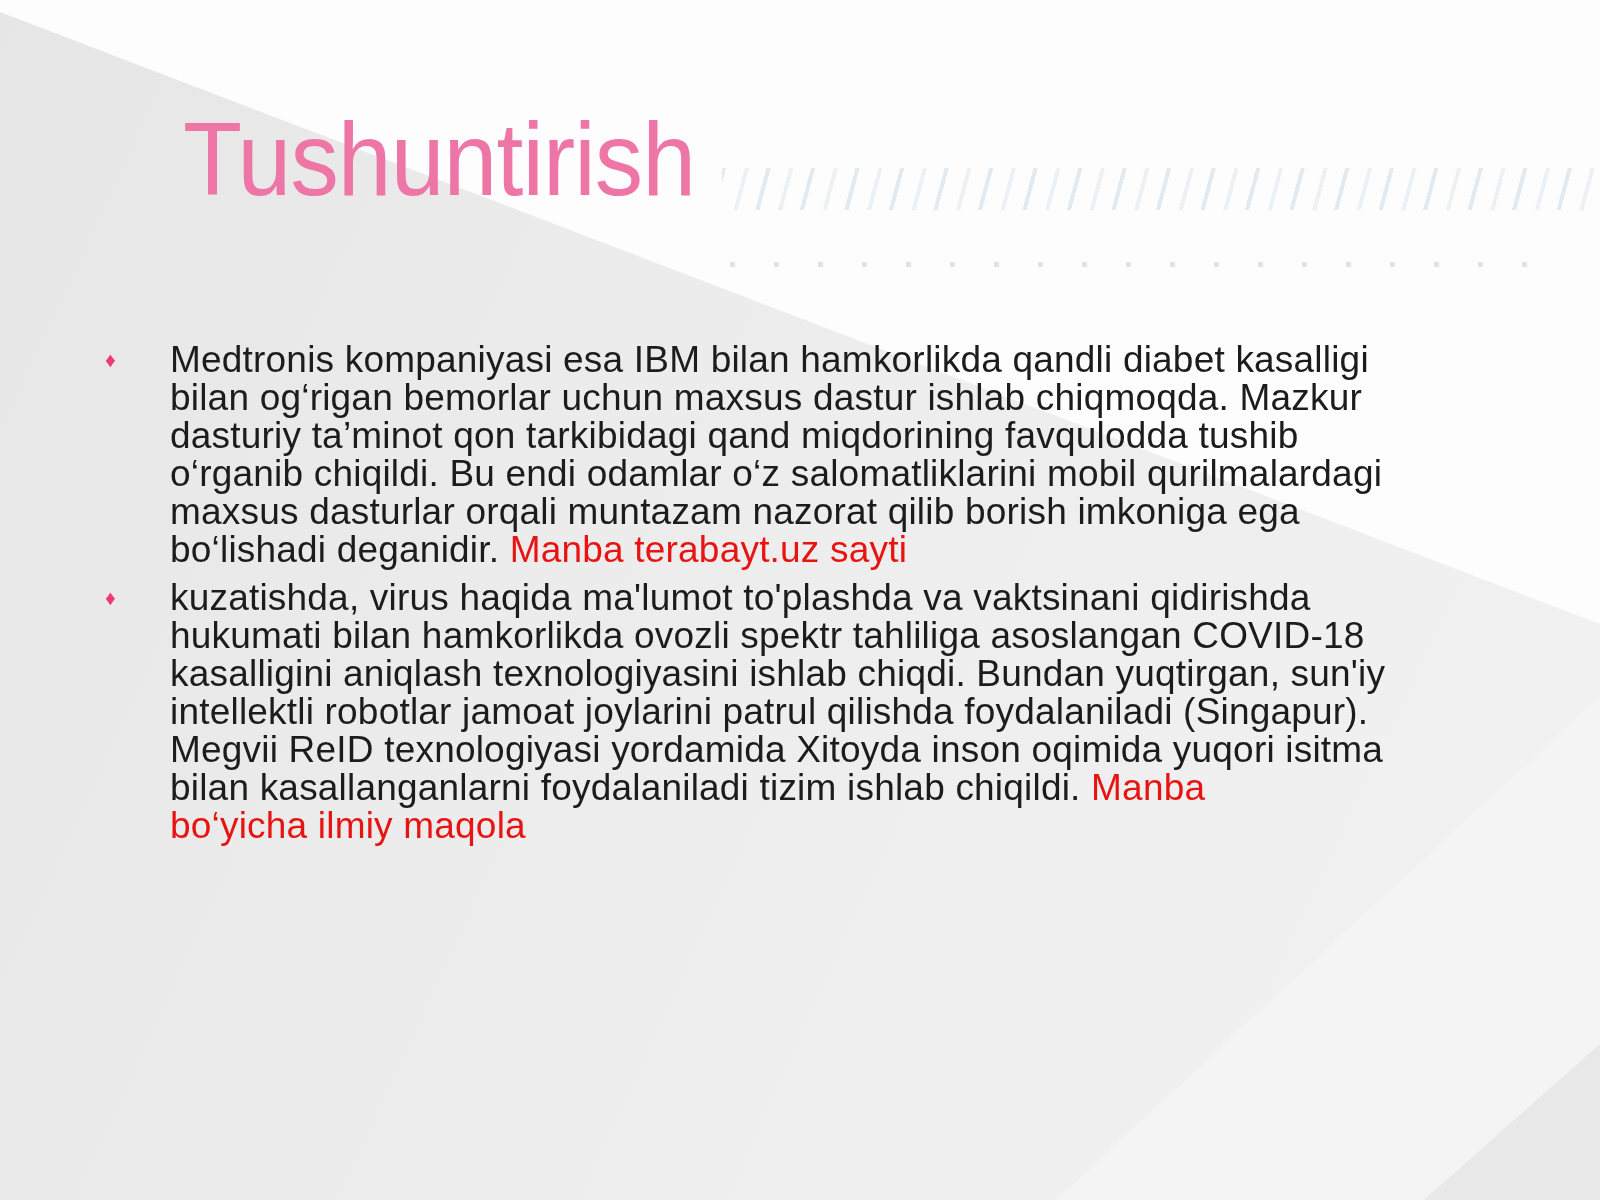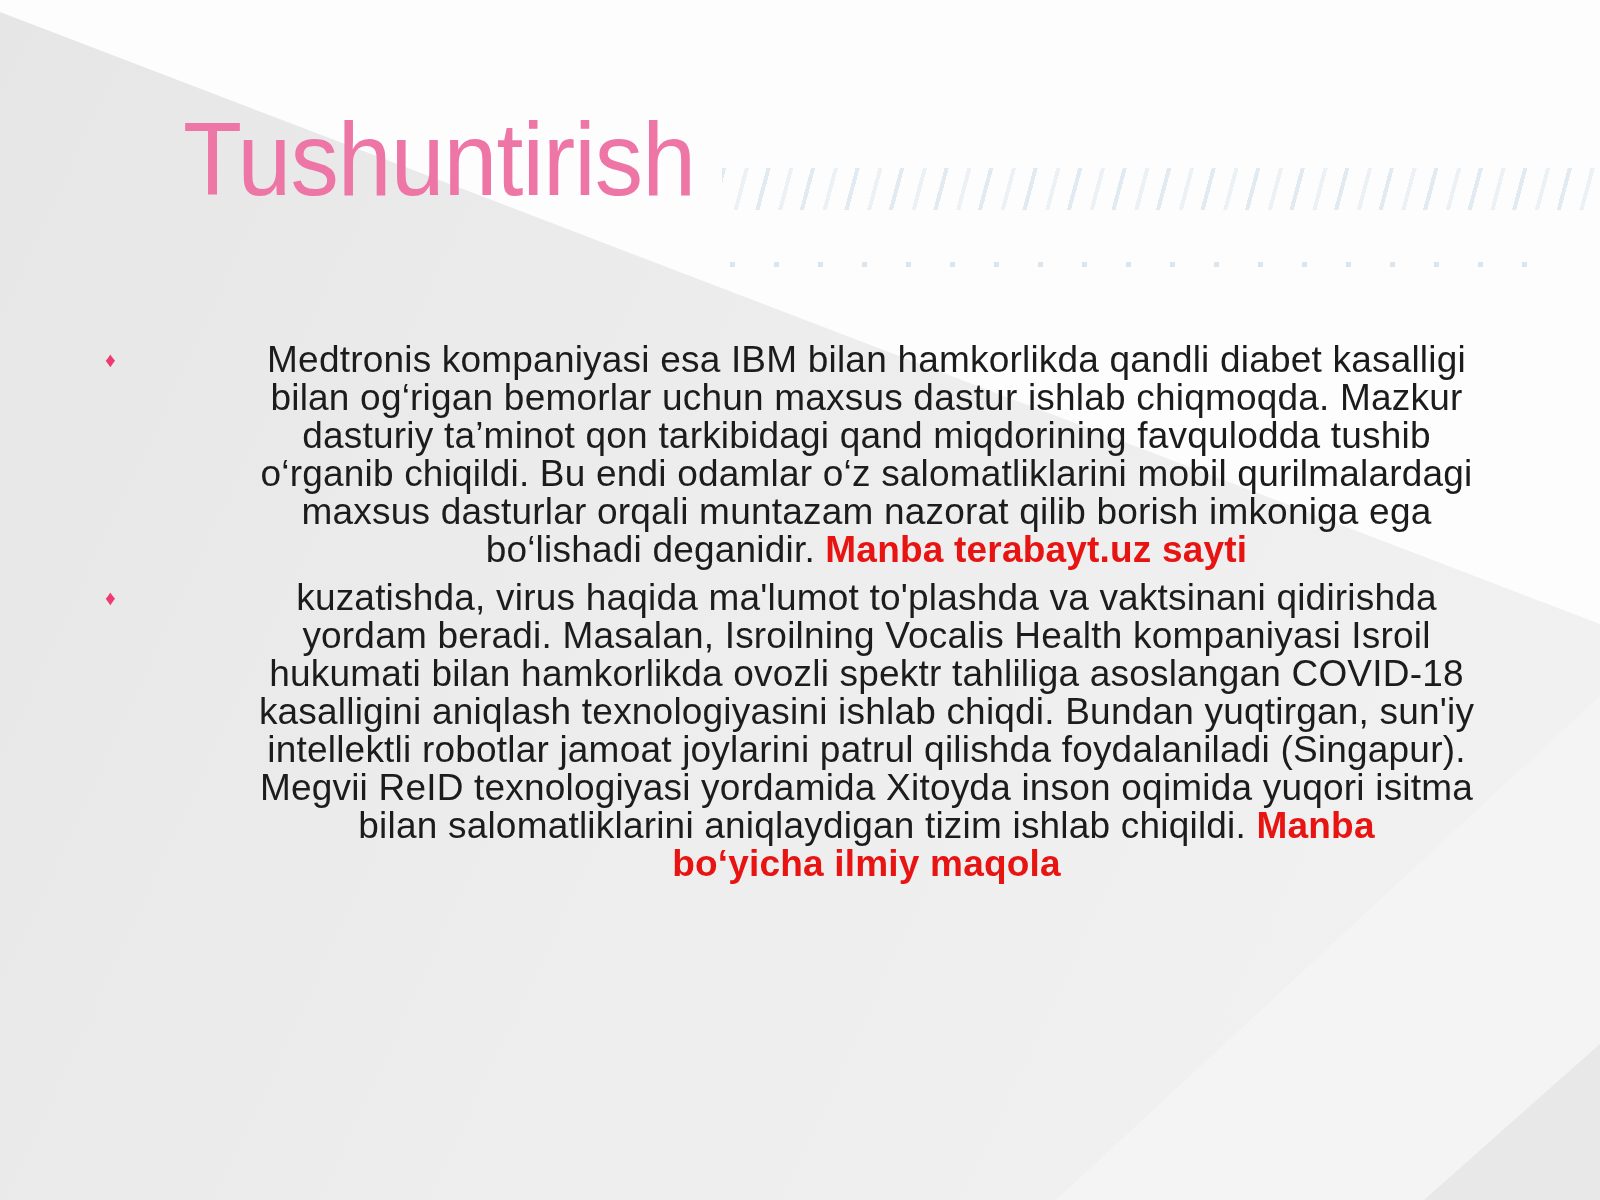--- a/index.html
+++ b/index.html
@@ -44,28 +44,28 @@
     position:absolute;left:103px;top:341px;width:1460px;
   }
   .para{display:flex;align-items:flex-start;}
   .para + .para{margin-top:10px;}
   .marker-col{flex:0 0 67px;}
   .diamond{
     font-size:21px;line-height:38px;
     color:var(--bullet-color,#ee3a70);
     padding-left:2px;
   }
-  .lines{flex:1 1 auto;min-width:0;text-align:center;}
+  .lines{flex:1 1 auto;min-width:0;}
   .line{
     font-size:37px;line-height:38px;
     letter-spacing:0.2px;
     color:var(--body-color,#1c1c1c);
     white-space:nowrap;
   }
-  .seg-red{color:var(--red-color,#e71412);font-weight:bold;}
+  .seg-red{color:var(--red-color,#e71412);}
 </style>
 </head>
 <body style="--title-color: #ee76a6; --bullet-color: #ee3a70; --body-color: #1c1c1c; --red-color: #e71412;">
 
 <div class="bg wedge-main"></div>
 <div class="bg wedge-light"></div>
 <div class="bg wedge-corner"></div>
 <div class="watermark-band"></div>
 <div class="watermark-dots"></div>
 
@@ -80,22 +80,21 @@
         <div class="line"><span class="seg-body">dasturiy ta’minot qon tarkibidagi qand miqdorining favqulodda tushib</span></div>
         <div class="line"><span class="seg-body">o‘rganib chiqildi. Bu endi odamlar o‘z salomatliklarini mobil qurilmalardagi</span></div>
         <div class="line"><span class="seg-body">maxsus dasturlar orqali muntazam nazorat qilib borish imkoniga ega</span></div>
         <div class="line"><span class="seg-body">bo‘lishadi deganidir. </span><span class="seg-red">Manba terabayt.uz sayti</span></div>
       </div>
     </div>
     <div class="para">
       <div class="marker-col"><span class="diamond">♦</span></div>
       <div class="lines">
         <div class="line"><span class="seg-body">kuzatishda, virus haqida ma'lumot to'plashda va vaktsinani qidirishda</span></div>
-        <div class="line"><span class="seg-body">yordam beradi. Masalan, Isroilning Vocalis Health kompaniyasi Isroil</span></div>
         <div class="line"><span class="seg-body">hukumati bilan hamkorlikda ovozli spektr tahliliga asoslangan COVID-18</span></div>
         <div class="line"><span class="seg-body">kasalligini aniqlash texnologiyasini ishlab chiqdi. Bundan yuqtirgan, sun'iy</span></div>
         <div class="line"><span class="seg-body">intellektli robotlar jamoat joylarini patrul qilishda foydalaniladi (Singapur).</span></div>
         <div class="line"><span class="seg-body">Megvii ReID texnologiyasi yordamida Xitoyda inson oqimida yuqori isitma</span></div>
-        <div class="line"><span class="seg-body">bilan salomatliklarini aniqlaydigan tizim ishlab chiqildi. </span><span class="seg-red">Manba</span></div>
+        <div class="line"><span class="seg-body">bilan kasallanganlarni foydalaniladi tizim ishlab chiqildi. </span><span class="seg-red">Manba</span></div>
         <div class="line"><span class="seg-red">bo‘yicha ilmiy maqola</span></div>
       </div>
     </div>
   </div>
 
 </body></html>

